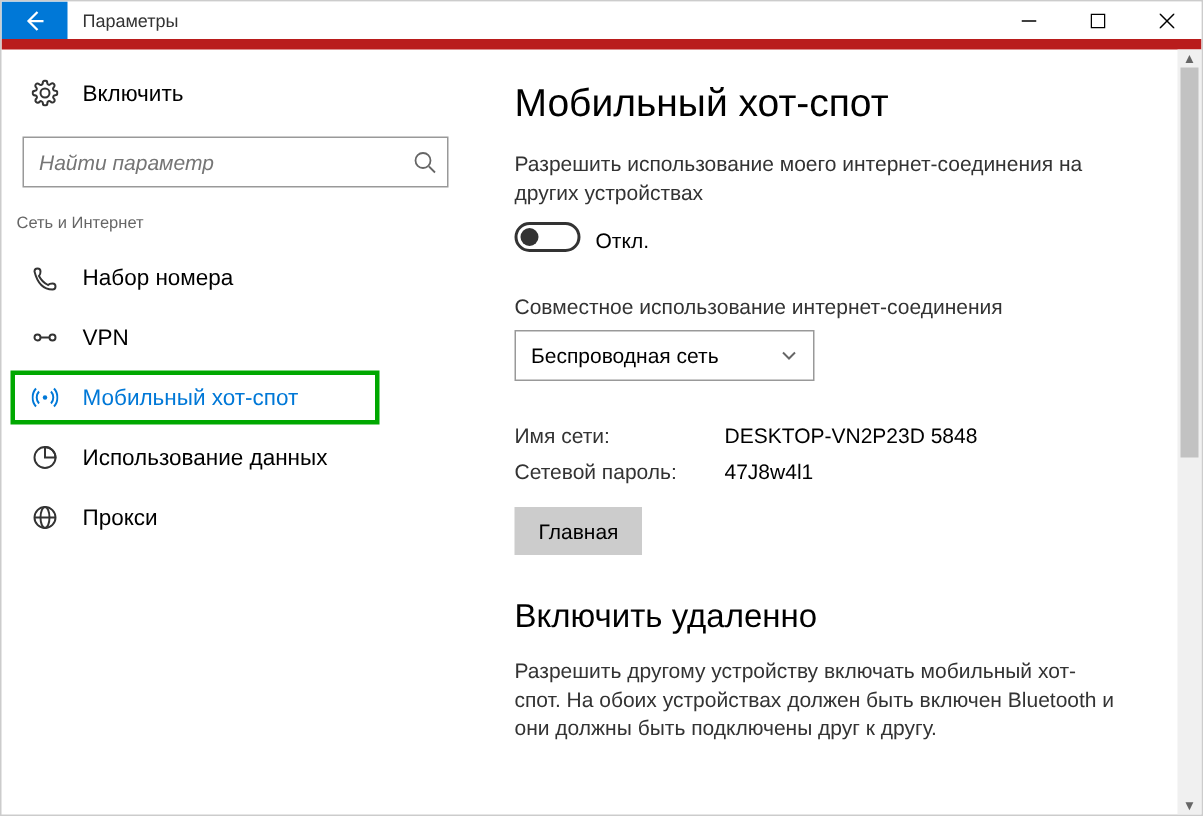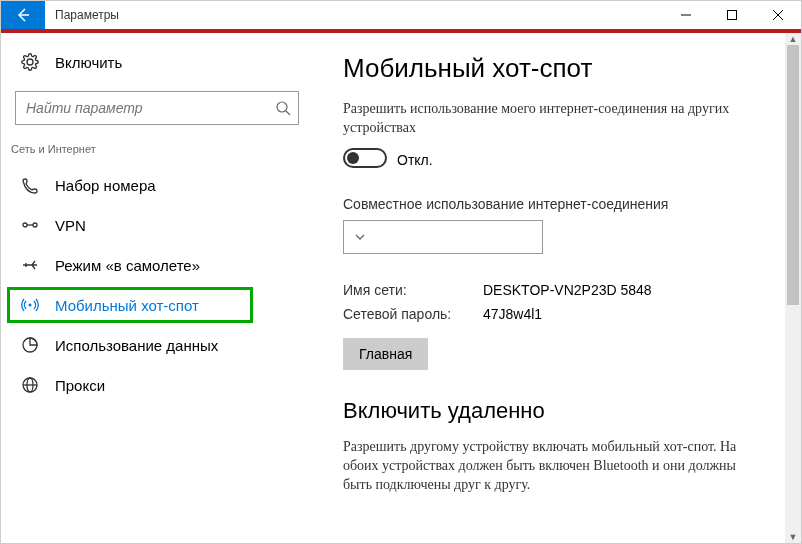--- a/index.html
+++ b/index.html
@@ -1,38 +1,38 @@
 <!DOCTYPE html>
 <html><head>
 <meta charset="utf-8">
 <style>
   * { box-sizing: border-box; margin: 0; padding: 0; }
   body { font-family: "Segoe UI", Tahoma, sans-serif; font-size: 14px; color: #000; background: #fff; width: 802px; height: 544px; overflow: hidden; border: 1px solid #ccc; position: relative; }
-  .titlebar { display: flex; align-items: stretch; height: 32px; background: #fff; border-bottom: 4px solid #b91c1c; }
+  .titlebar { display: flex; align-items: stretch; height: 32px; background: #fff; border-bottom: 7px solid #b91c1c; }
   .back-btn { width: 44px; background: #0078d7; color: #fff; display: flex; align-items: center; justify-content: center; font-size: 16px; }
   .title { flex: 0 0 auto; padding-left: 10px; display: flex; align-items: center; font-size: 12px; color: #333; }
   .title-spacer { flex: 1; }
   .win-controls { display: flex; }
   .win-btn { width: 46px; display: flex; align-items: center; justify-content: center; font-size: 12px; color: #333; }
   .content { display: flex; height: calc(100% - 32px); }
   .sidebar { width: 312px; padding: 14px 0 0 0; overflow: hidden; }
   .home-row { display: flex; align-items: center; padding: 6px 18px; margin-bottom: 14px; }
   .home-row .icon { width: 22px; margin-right: 14px; display: flex; align-items: center; justify-content: center; }
   .home-row span { font-size: 15px; }
   .search-wrap { margin: 0 14px 18px 14px; position: relative; }
   .search-input { width: 100%; height: 34px; border: 1px solid #999; padding: 0 34px 0 10px; font-size: 14px; font-style: italic; color: #0369a1; outline: none; }
   .search-icon { position: absolute; right: 8px; top: 50%; transform: translateY(-50%); color: #666; }
   .section-label { padding: 0 10px; font-size: 11px; color: #666; margin-bottom: 10px; }
   .nav-item { display: flex; align-items: center; padding: 11px 18px; font-size: 15px; position: relative; }
   .nav-item .icon { width: 22px; margin-right: 14px; display: flex; align-items: center; justify-content: center; }
   .nav-item.active { color: #0078d7; }
   .nav-highlight { position: absolute; left: 6px; top: 2px; right: 60px; bottom: 2px; border: 3px solid #00a800; pointer-events: none; }
   .main { flex: 1; padding: 20px 40px 0 30px; overflow: hidden; position: relative; }
   .main h1 { font-size: 26px; font-weight: 400; margin-bottom: 16px; }
-  .body-text { font-size: 14px; color: #333; line-height: 1.35; margin-bottom: 10px; max-width: 400px; font-family: Liberation Serif, serif; }
+  .body-text { font-size: 14px; color: #333; line-height: 1.35; margin-bottom: 10px; max-width: 400px; }
   .toggle-row { display: flex; align-items: flex-end; margin-bottom: 28px; }
   .toggle { width: 44px; height: 20px; border: 2px solid #333; border-radius: 10px; position: relative; margin-right: 10px; }
   .toggle .knob { position: absolute; left: 2px; top: 2px; width: 12px; height: 12px; background: #333; border-radius: 50%; }
   .subheading { font-size: 14px; color: #333; margin-bottom: 8px; }
   .select-box { display: inline-flex; align-items: center; justify-content: space-between; width: 200px; height: 34px; border: 1px solid #999; padding: 0 10px; margin-bottom: 28px; font-size: 14px; }
   .kv-row { display: flex; margin-bottom: 8px; font-size: 14px; }
   .kv-label { width: 140px; color: #333; }
   .kv-value { color: #000000; }
   .change-btn { display: inline-block; background: #ccc; border: none; padding: 8px 16px; font-size: 14px; margin-top: 8px; margin-bottom: 28px; }
   .main h2 { font-size: 22px; font-weight: 400; margin-bottom: 14px; }
@@ -111,28 +111,20 @@
       <span class="icon">
         <svg width="18" height="18" viewBox="0 0 18 18">
             <circle cx="4" cy="9" r="2" fill="none" stroke="#333" stroke-width="1.3"></circle>
             <circle cx="14" cy="9" r="2" fill="none" stroke="#333" stroke-width="1.3"></circle>
             <line x1="6" y1="9" x2="12" y2="9" stroke="#333" stroke-width="1.3"></line>
           </svg>
       </span>
       <span>VPN</span>
     </div>
 
-    <div class="nav-item">
-      <span class="icon">
-        <svg width="18" height="18" viewBox="0 0 18 18">
-            <path d="M2 9 L16 9 M11 9 L14 5 M11 9 L14 13 M5 7 L5 11" stroke="#333" stroke-width="1.3" fill="none"></path>
-          </svg>
-      </span>
-      <span>Режим «в самолете»</span>
-    </div>
 
     <div class="nav-item active">
       <div class="nav-highlight"></div>
       <span class="icon">
         <svg width="18" height="18" viewBox="0 0 18 18">
             <circle cx="9" cy="9" r="1.5" fill="#0078d7"></circle>
             <path d="M5 5 A6 6 0 0 0 5 13 M13 5 A6 6 0 0 1 13 13" stroke="#0078d7" stroke-width="1.3" fill="none"></path>
             <path d="M3 3 A9 9 0 0 0 3 15 M15 3 A9 9 0 0 1 15 15" stroke="#0078d7" stroke-width="1.3" fill="none"></path>
           </svg>
       </span>
@@ -166,20 +158,21 @@
     <p class="body-text">Разрешить использование моего интернет-соединения на других устройствах</p>
     <div class="toggle-row">
       <div class="toggle">
           <div class="knob"></div>
         </div>
       <span>Откл.</span>
     </div>
 
     <div class="subheading">Совместное использование интернет-соединения</div>
     <div class="select-box">
+      <span>Беспроводная сеть</span>
       <span>
         <svg width="12" height="12" viewBox="0 0 12 12">
             <path d="M2 4 L6 8 L10 4" stroke="#666" stroke-width="1.3" fill="none"></path>
           </svg>
       </span>
     </div>
 
     <div class="kv-row">
       <div class="kv-label">Имя сети:</div>
       <div class="kv-value">DESKTOP-VN2P23D 5848</div>

